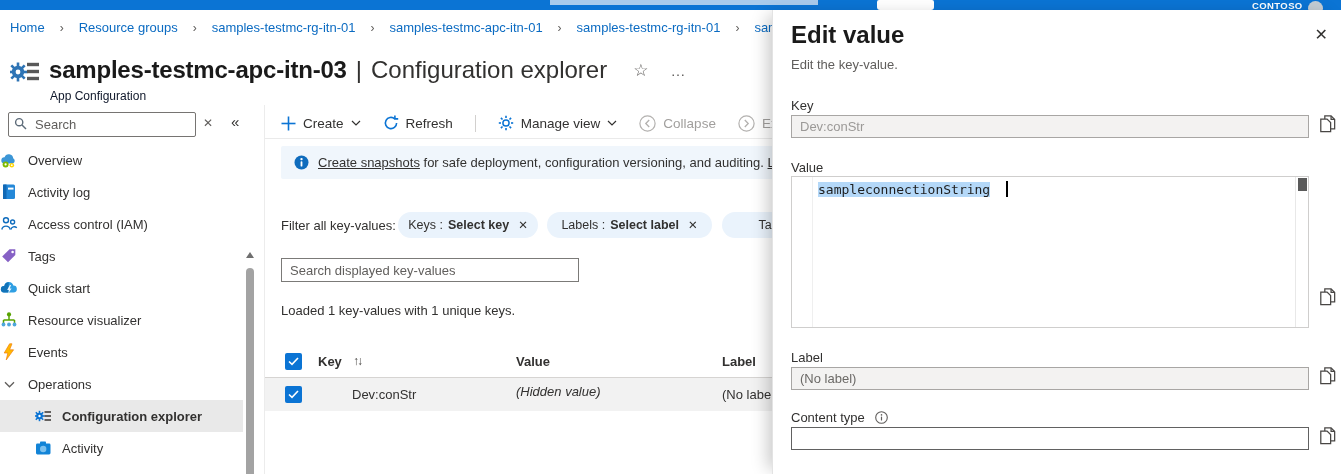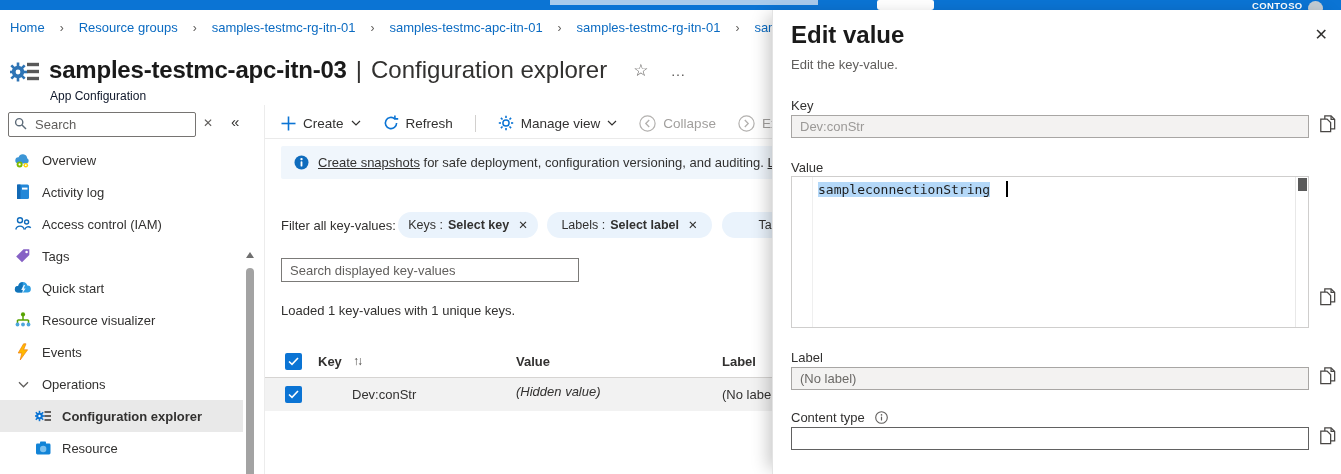--- a/index.html
+++ b/index.html
@@ -27,21 +27,21 @@
   .subtitle{position:absolute;left:50px;top:89px;font-size:12px;color:#0f172a;}
 
   
   .sidebar{position:absolute;left:0;top:105px;width:264px;height:369px;background:#fff;border-right:1px solid #ececec;}
   .sb-search{position:absolute;left:8px;top:7px;width:186px;height:23px;border:1px solid #767472;border-radius:2px;background:#fff;}
   .sb-search input{position:absolute;left:24px;top:1px;width:158px;height:19px;border:none;outline:none;font-size:13px;font-family:"Liberation Sans",sans-serif;color:#14532d;}
   .sb-search input::placeholder{color:#605e5c;}
   .sb-search svg{position:absolute;left:5px;top:4px;}
   .sb-clear{position:absolute;left:203px;top:11px;font-size:12px;color:#605e5c;cursor:pointer;}
   .sb-collapse{position:absolute;left:231px;top:8px;font-size:15px;color:#323130;cursor:pointer;}
-  .nav-item{position:absolute;left:0;width:243px;height:32px;display:flex;align-items:center;padding-left:14px;box-sizing:border-box;font-size:13px;cursor:pointer;}
+  .nav-item{position:absolute;left:0;width:243px;height:32px;display:flex;align-items:center;box-sizing:border-box;font-size:13px;cursor:pointer;}
   .nav-item .nico{width:18px;height:18px;display:flex;align-items:center;justify-content:center;flex:none;}
   .nav-item .nlabel{margin-left:10px;color:#323130;}
   .nav-item.sub{padding-left:34px;}
   .nav-item.selected{background:#e9e9e9;}
   .nav-item.selected .nlabel{font-weight:600;}
   .sb-scroll-up{position:absolute;left:246px;top:147px;width:0;height:0;border-left:4px solid transparent;border-right:4px solid transparent;border-bottom:6px solid #6f6f6f;}
   .sb-thumb{position:absolute;left:246px;top:163px;width:8px;height:311px;background:#a3a3a3;border-radius:4px;}
 
   
   .content{position:absolute;left:265px;top:105px;width:507px;height:369px;}
@@ -268,21 +268,21 @@
       <span class="nlabel">Configuration explorer</span>
     </div>
     <div class="nav-item sub" style="top:327px">
       <span class="nico">
         <svg width="17" height="16" viewBox="0 0 17 16">
           <rect x="5" y="1.5" width="6" height="3.5" rx="0.8" fill="#1284d7"></rect>
           <rect x="1" y="3.5" width="14.5" height="11" rx="1.4" fill="#1284d7"></rect>
           <circle cx="8.2" cy="9" r="3.2" fill="#7dc1ee"></circle>
         </svg>
       </span>
-      <span class="nlabel">Resource</span>
+      <span class="nlabel">Activity</span>
     </div>
     <div class="nav-item sub" style="top:359px">
       <span class="nico">
         <svg width="17" height="16" viewBox="0 0 17 16">
             <rect x="1" y="4" width="14" height="12" rx="1" fill="#7fba00"></rect>
           </svg>
       </span>
     </div>
 
     <div class="sb-scroll-up"></div>

